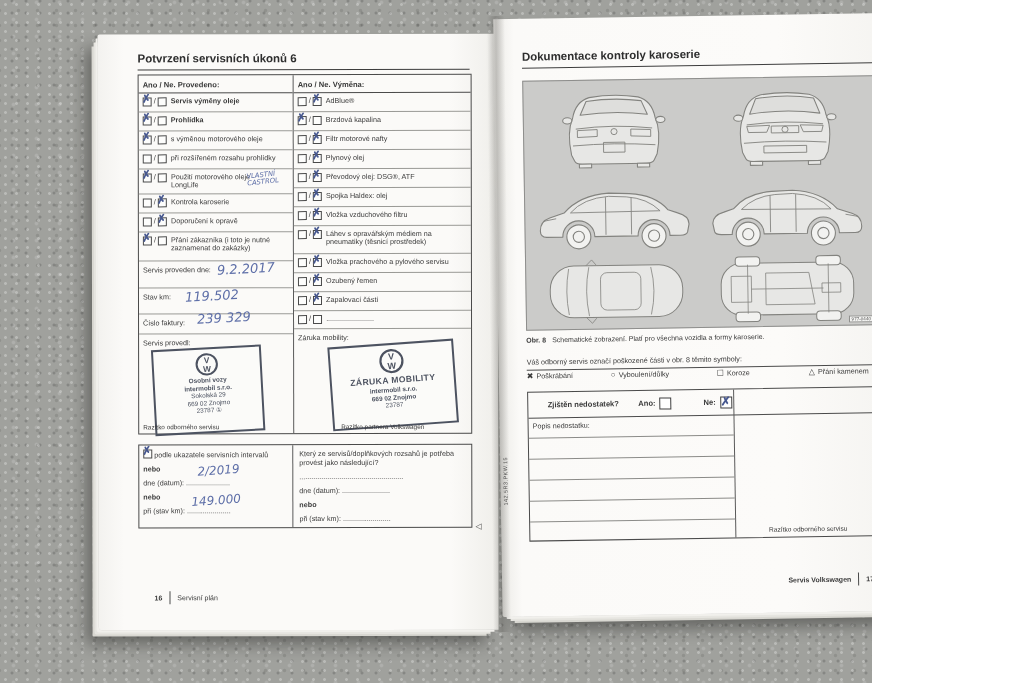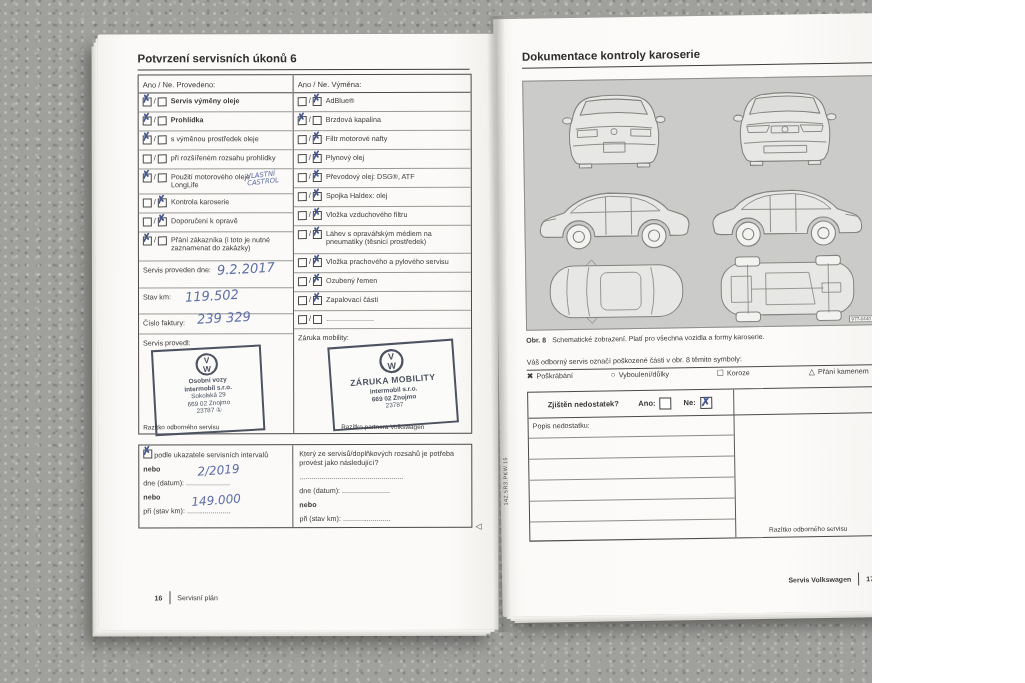--- a/index.html
+++ b/index.html
@@ -29,21 +29,21 @@
   .ptitle{position:absolute;font-size:11.5px;font-weight:bold;color:#2e2e2e;border-bottom:1.6px solid #3c3c3c;padding-bottom:5px;}
   .cb{display:inline-block;position:relative;width:7px;height:7px;border:1px solid #4a4a4a;background:#fdfdfc;vertical-align:-1px;flex:none;}
   .cb .mk{position:absolute;left:-2px;top:-5px;font-style:normal;font-weight:bold;font-size:11px;line-height:11px;color:#47588f;transform:rotate(-8deg);}
   .sl{margin:0 2px;font-size:7.5px;color:#444;}
   .hw{font-family:"DejaVu Sans",sans-serif;font-style:italic;color:#5e6fa8;}
   
   .lp-title{left:40px;top:18px;width:332px;}
   .lp-table{position:absolute;left:40px;top:40px;width:332px;height:358px;border:1.4px solid #4a4a4a;display:flex;}
   .colA{width:154px;border-right:1px solid #5a5a5a;display:flex;flex-direction:column;}
   .colB{flex:1;display:flex;flex-direction:column;}
-  .chead{height:18px;border-bottom:1.4px solid #4a4a4a;font-weight:normal;font-size:7.6px;padding:5px 0 0 4px;box-sizing:border-box;}
+  .chead{height:18px;border-bottom:1.4px solid #4a4a4a;font-weight:bold;font-size:7.6px;padding:5px 0 0 4px;box-sizing:border-box;}
   .crow{display:flex;align-items:flex-start;border-bottom:1px solid #9a9a96;padding:4px 2px 0 4px;box-sizing:border-box;font-size:7.2px;line-height:8.2px;position:relative;}
   .crow:last-child{border-bottom:none;}
   .crow .lb{margin-left:4px;}
   .crow.b .lb{font-weight:bold;text-align:right;}
   .note{position:absolute;right:2px;top:2px;font-size:6.8px;line-height:7px;transform:rotate(-6deg);width:44px;}
   .frow{border-bottom:1px solid #9a9a96;font-size:7.2px;padding:4px 0 0 4px;box-sizing:border-box;position:relative;}
   .frow .hw{position:absolute;left:78px;top:0px;font-size:13px;transform:rotate(-3deg);}
   .stampcell{flex:1;position:relative;font-size:7.2px;padding:4px 0 0 4px;box-sizing:border-box;}
   .stamp{position:absolute;border:2px solid #4d5361;color:#4d5361;text-align:center;background:rgba(255,255,255,.2);}
   .stamp .sline{font-size:6.4px;line-height:7.6px;}
@@ -78,21 +78,21 @@
   .caption{position:absolute;left:28px;top:318px;width:352px;font-size:7px;}
   .caption b{margin-right:6px;}
   .sym-intro{position:absolute;left:28px;top:339px;width:352px;font-size:7.2px;border-bottom:1px solid #4a4a4a;padding-bottom:3px;}
   .symrow{position:absolute;left:28px;top:353px;width:352px;font-size:7.2px;display:flex;}
   .symrow .sym{display:flex;align-items:center;gap:3px;}
   .symrow .g{font-size:8px;}
   .sym1{width:84px;} .sym2{width:106px;} .sym3{width:92px;} .sym4{flex:1;}
   .dtable{position:absolute;left:28px;top:373px;width:352px;height:150px;border:1.3px solid #4a4a4a;box-sizing:border-box;}
   .dhead{height:26px;border-bottom:1.2px solid #4a4a4a;display:flex;align-items:center;font-size:7.6px;box-sizing:border-box;}
   .dq{font-weight:bold;width:110px;text-align:center;}
-  .dans{display:flex;align-items:center;gap:4px;font-weight:bold;margin-right:12px;}
+  .dans{display:flex;align-items:center;gap:4px;font-weight:bold;margin-right:32px;}
   .dans .cbb{width:10px;height:10px;border:1.4px solid #3f3f3f;position:relative;background:#fff;}
   .dans .cbb .mk{position:absolute;left:0px;top:-3px;font-size:12px;font-weight:bold;color:#47588f;}
   .dvert{position:absolute;left:205px;top:0;bottom:0;width:1px;background:#5a5a5a;}
   .dleft{position:absolute;left:0;top:26px;width:205px;bottom:0;font-size:7.2px;}
   .dpopis{height:20px;padding:3px 0 0 4px;box-sizing:border-box;border-bottom:1px solid #8b8b88;}
   .dline{height:20px;border-bottom:1px solid #8b8b88;}
   .dline:last-child{border-bottom:none;}
   .dright{position:absolute;left:206px;top:26px;right:0;bottom:0;}
   .drazitko{position:absolute;bottom:4px;width:100%;text-align:center;font-size:6.6px;}
   .spinecode{position:absolute;left:2px;top:438px;font-size:5.6px;color:#555;writing-mode:vertical-rl;transform:rotate(180deg);letter-spacing:.4px;}
@@ -133,21 +133,21 @@
           <span class="lb">Prohlídka</span>
         </div>
         <div class="crow" style="height:19px">
           <span class="cb">
                 <b class="mk">✗</b>
               </span>
               <span class="sl">/</span>
               <span class="cb">
                 <b class="mk"></b>
               </span>
-          <span class="lb">s výměnou prostředek oleje</span>
+          <span class="lb">s výměnou motorového oleje</span>
         </div>
         <div class="crow" style="height:19px">
           <span class="cb">
                 <b class="mk"></b>
               </span>
               <span class="sl">/</span>
               <span class="cb">
                 <b class="mk"></b>
               </span>
           <span class="lb">při rozšířeném rozsahu prohlídky</span>

